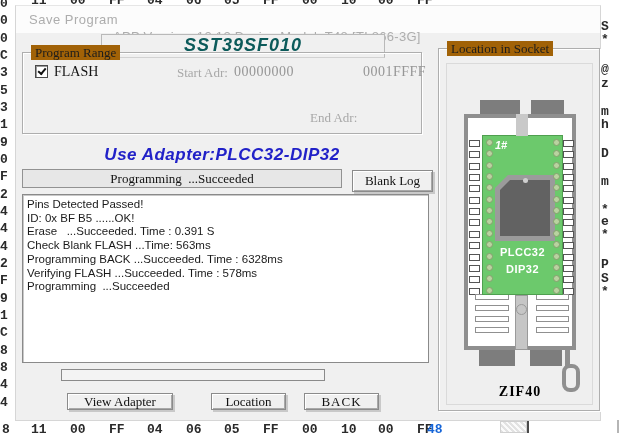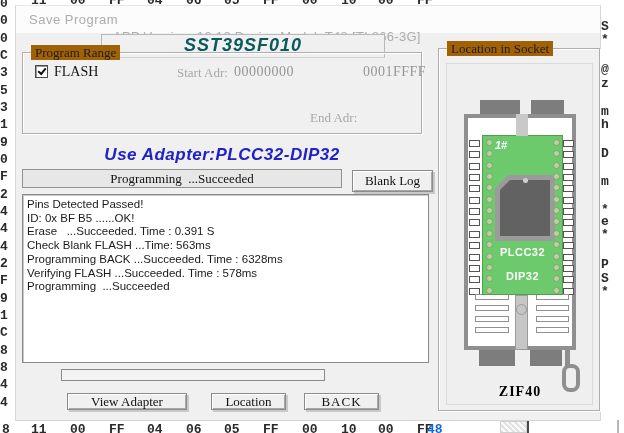--- a/index.html
+++ b/index.html
@@ -48,21 +48,21 @@
   .statusbar { position:absolute; left:6px; top:163px; width:320px; height:19px;
                background:#e7e7e7; border:1px solid #929292; text-align:center;
                font-family:"Liberation Serif", serif; font-size:13px; color:#111;
                line-height:17px; white-space:pre; }
 
   .btn { position:absolute; background:#f0f0f0; border:1px solid #8b8b8b;
          box-shadow:inset 1px 1px 0 #ffffff, inset -1px -1px 0 #a8a8a8, 2px 2px 0 #c9c9c9;
          font-family:"Liberation Serif", serif; font-size:13px; color:#111;
          text-align:center; cursor:pointer; white-space:pre; }
   .btn-savelog { left:336px; top:164px; width:81px; height:22px; line-height:20px; }
-  .btn-view   { left:51px;  top:387px; width:120px; height:17px; line-height:15px; }
+  .btn-view   { left:51px;  top:387px; width:106px; height:17px; line-height:15px; }
   .btn-prog   { left:195px; top:387px; width:75px;  height:17px; line-height:15px; }
   .btn-back   { left:288px; top:387px; width:75px;  height:17px; line-height:15px; letter-spacing:1px; }
 
   .logbox { position:absolute; left:6px; top:188px; width:407px; height:169px;
             background:#fff; border:1px solid #8a8a8a; box-shadow:inset 1px 1px 0 #c9c9c9;
             padding:3px 4px; overflow:hidden; }
   .logline { font-size:11.5px; line-height:13.7px; color:#1a1a1a; white-space:pre; }
 
   .lowerbar { position:absolute; left:45px; top:363px; width:264px; height:12px;
               background:#f3f3f3; border:1px solid #8a8a8a; }
@@ -236,21 +236,21 @@
     <div class="lever-stem"></div>
     <div class="lever-ring"></div>
 
     <div class="board" id="adapter-board">
       <span class="board-marker">1#</span>
       <div class="plcc-outer">
         <div class="plcc-inner"></div>
         <div class="plcc-dot"></div>
       </div>
       <div class="board-text" style="top:110px;">PLCC32</div>
-      <div class="board-text" style="top:134px;">DIP32</div>
+      <div class="board-text" style="top:127px;">DIP32</div>
     <div class="pin-dot" style="left: 3px; top: 3px;"></div>
         <div class="pin-dot" style="left: 70px; top: 3px;"></div>
         <div class="pin-dot" style="left: 3px; top: 14.35px;"></div>
         <div class="pin-dot" style="left: 70px; top: 14.35px;"></div>
         <div class="pin-dot" style="left: 3px; top: 25.7px;"></div>
         <div class="pin-dot" style="left: 70px; top: 25.7px;"></div>
         <div class="pin-dot" style="left: 3px; top: 37.05px;"></div>
         <div class="pin-dot" style="left: 70px; top: 37.05px;"></div>
         <div class="pin-dot" style="left: 3px; top: 48.4px;"></div>
         <div class="pin-dot" style="left: 70px; top: 48.4px;"></div>

